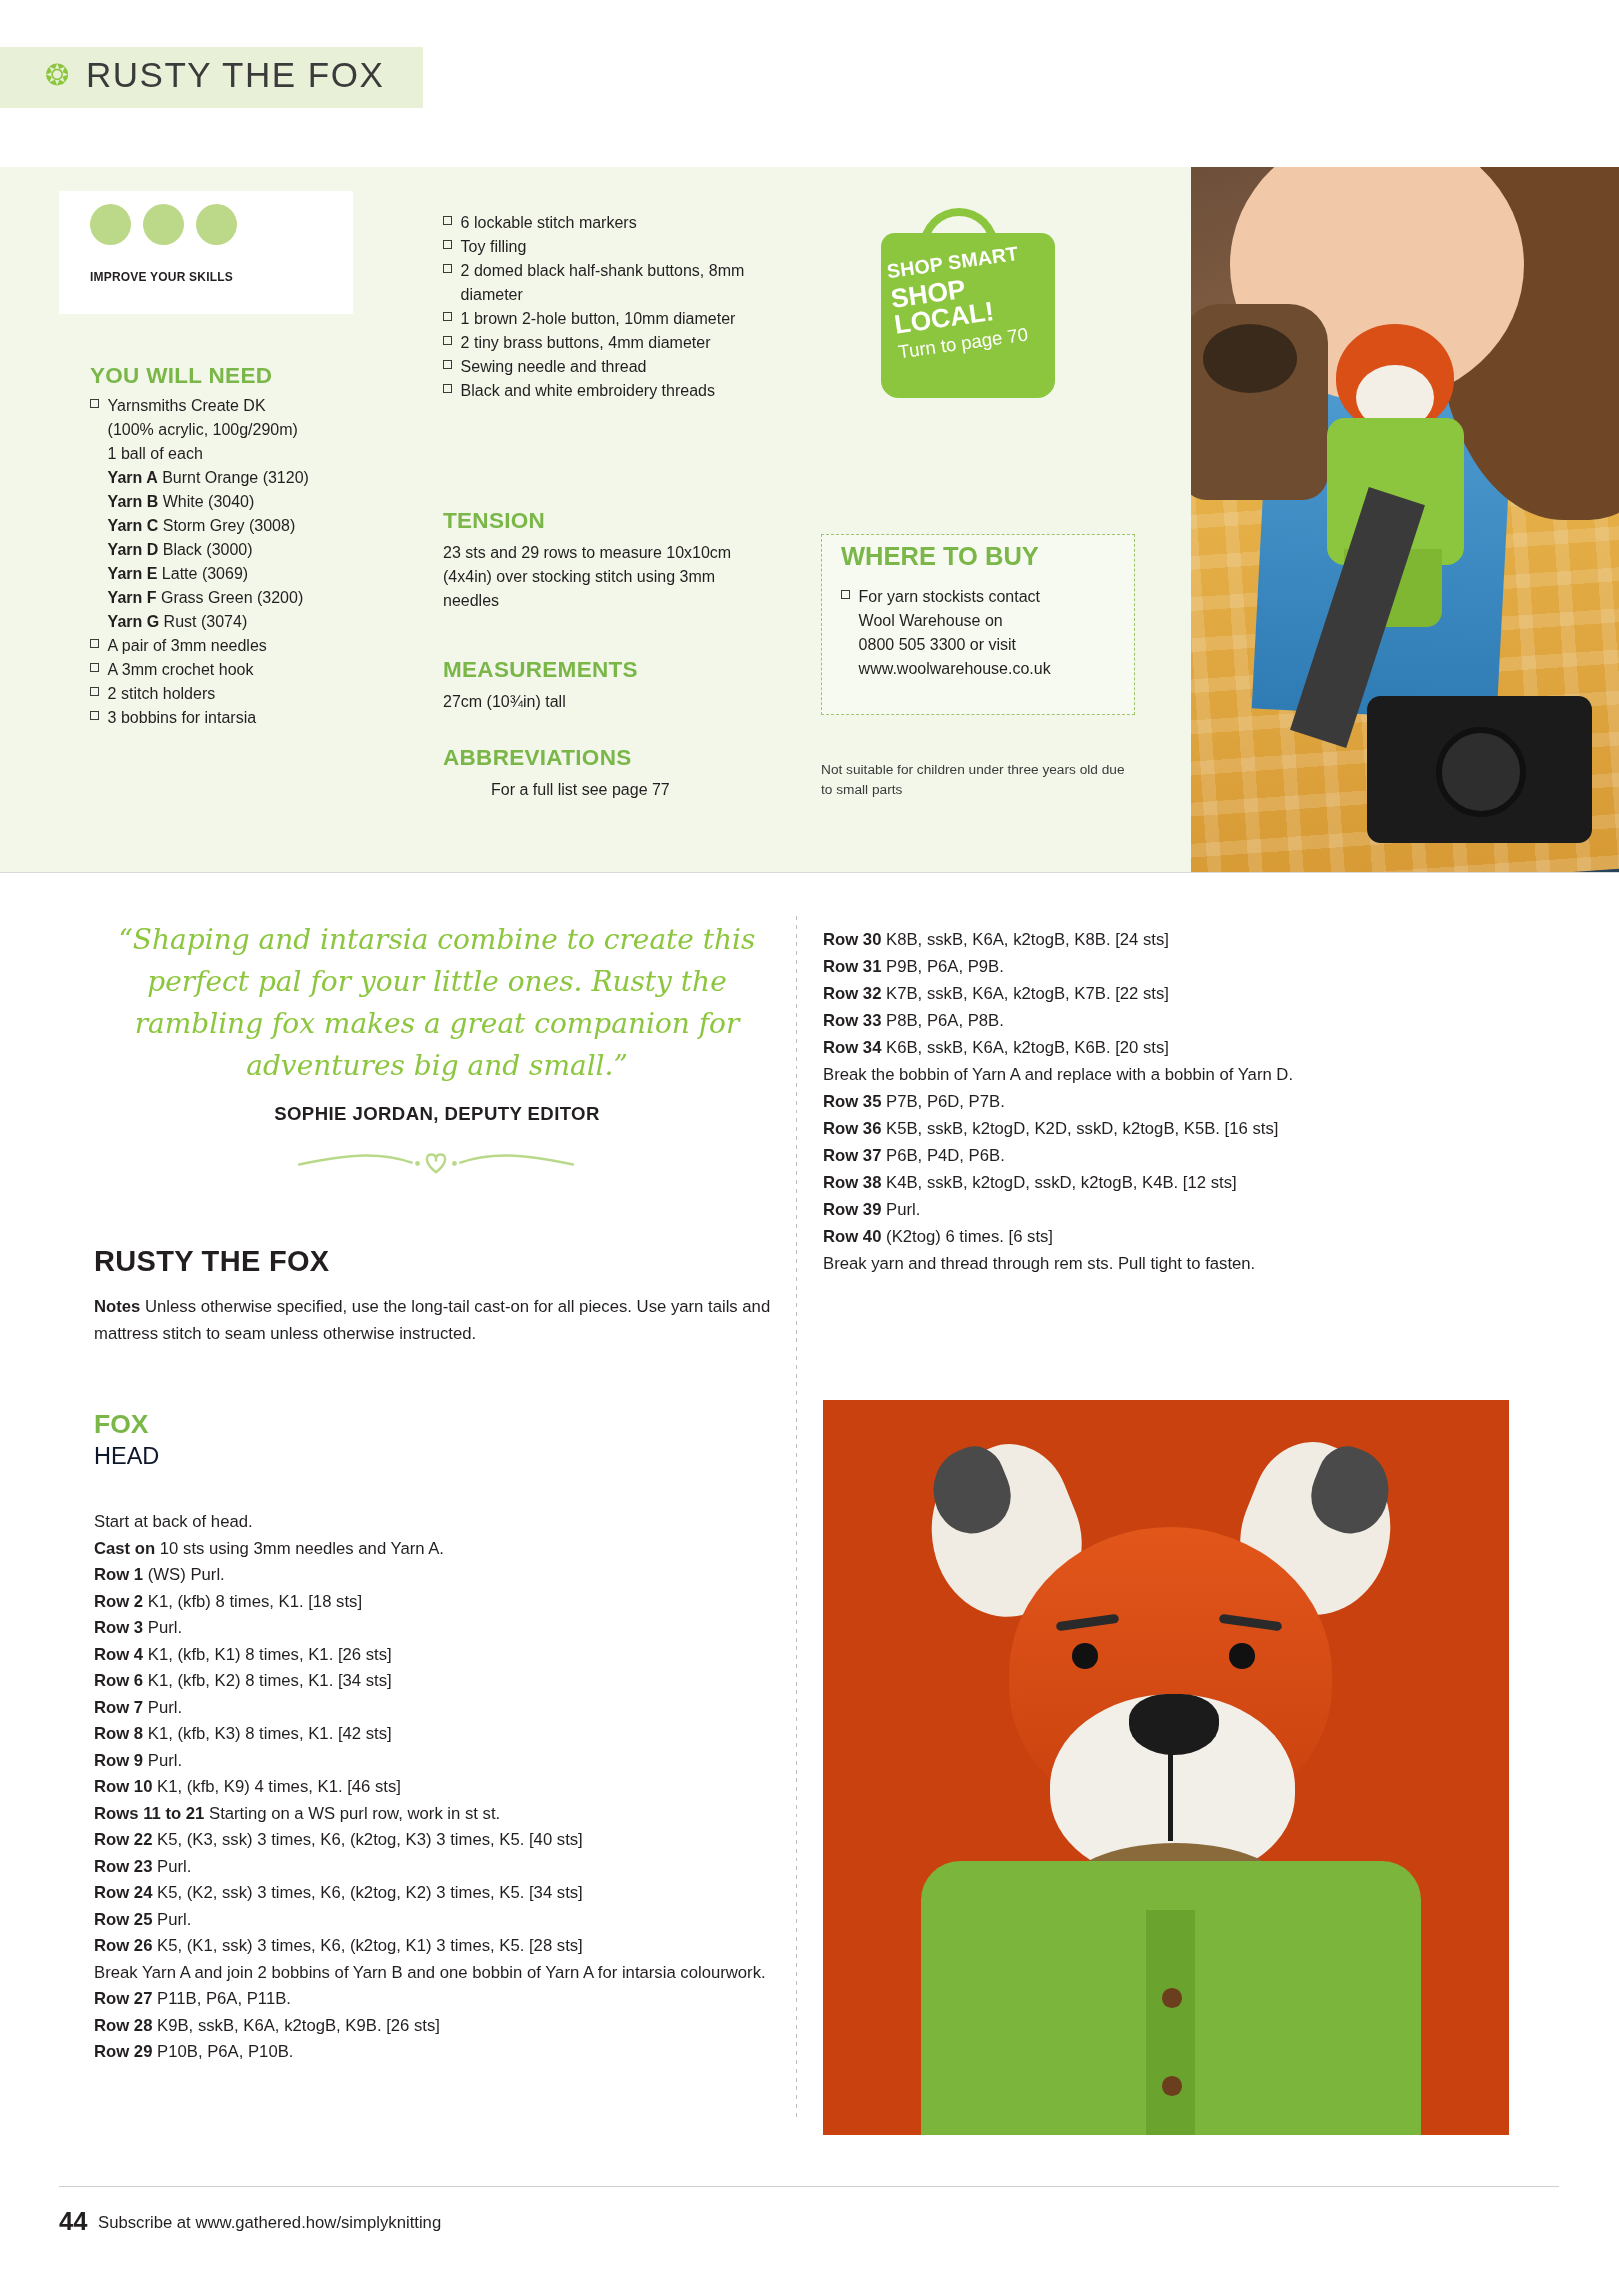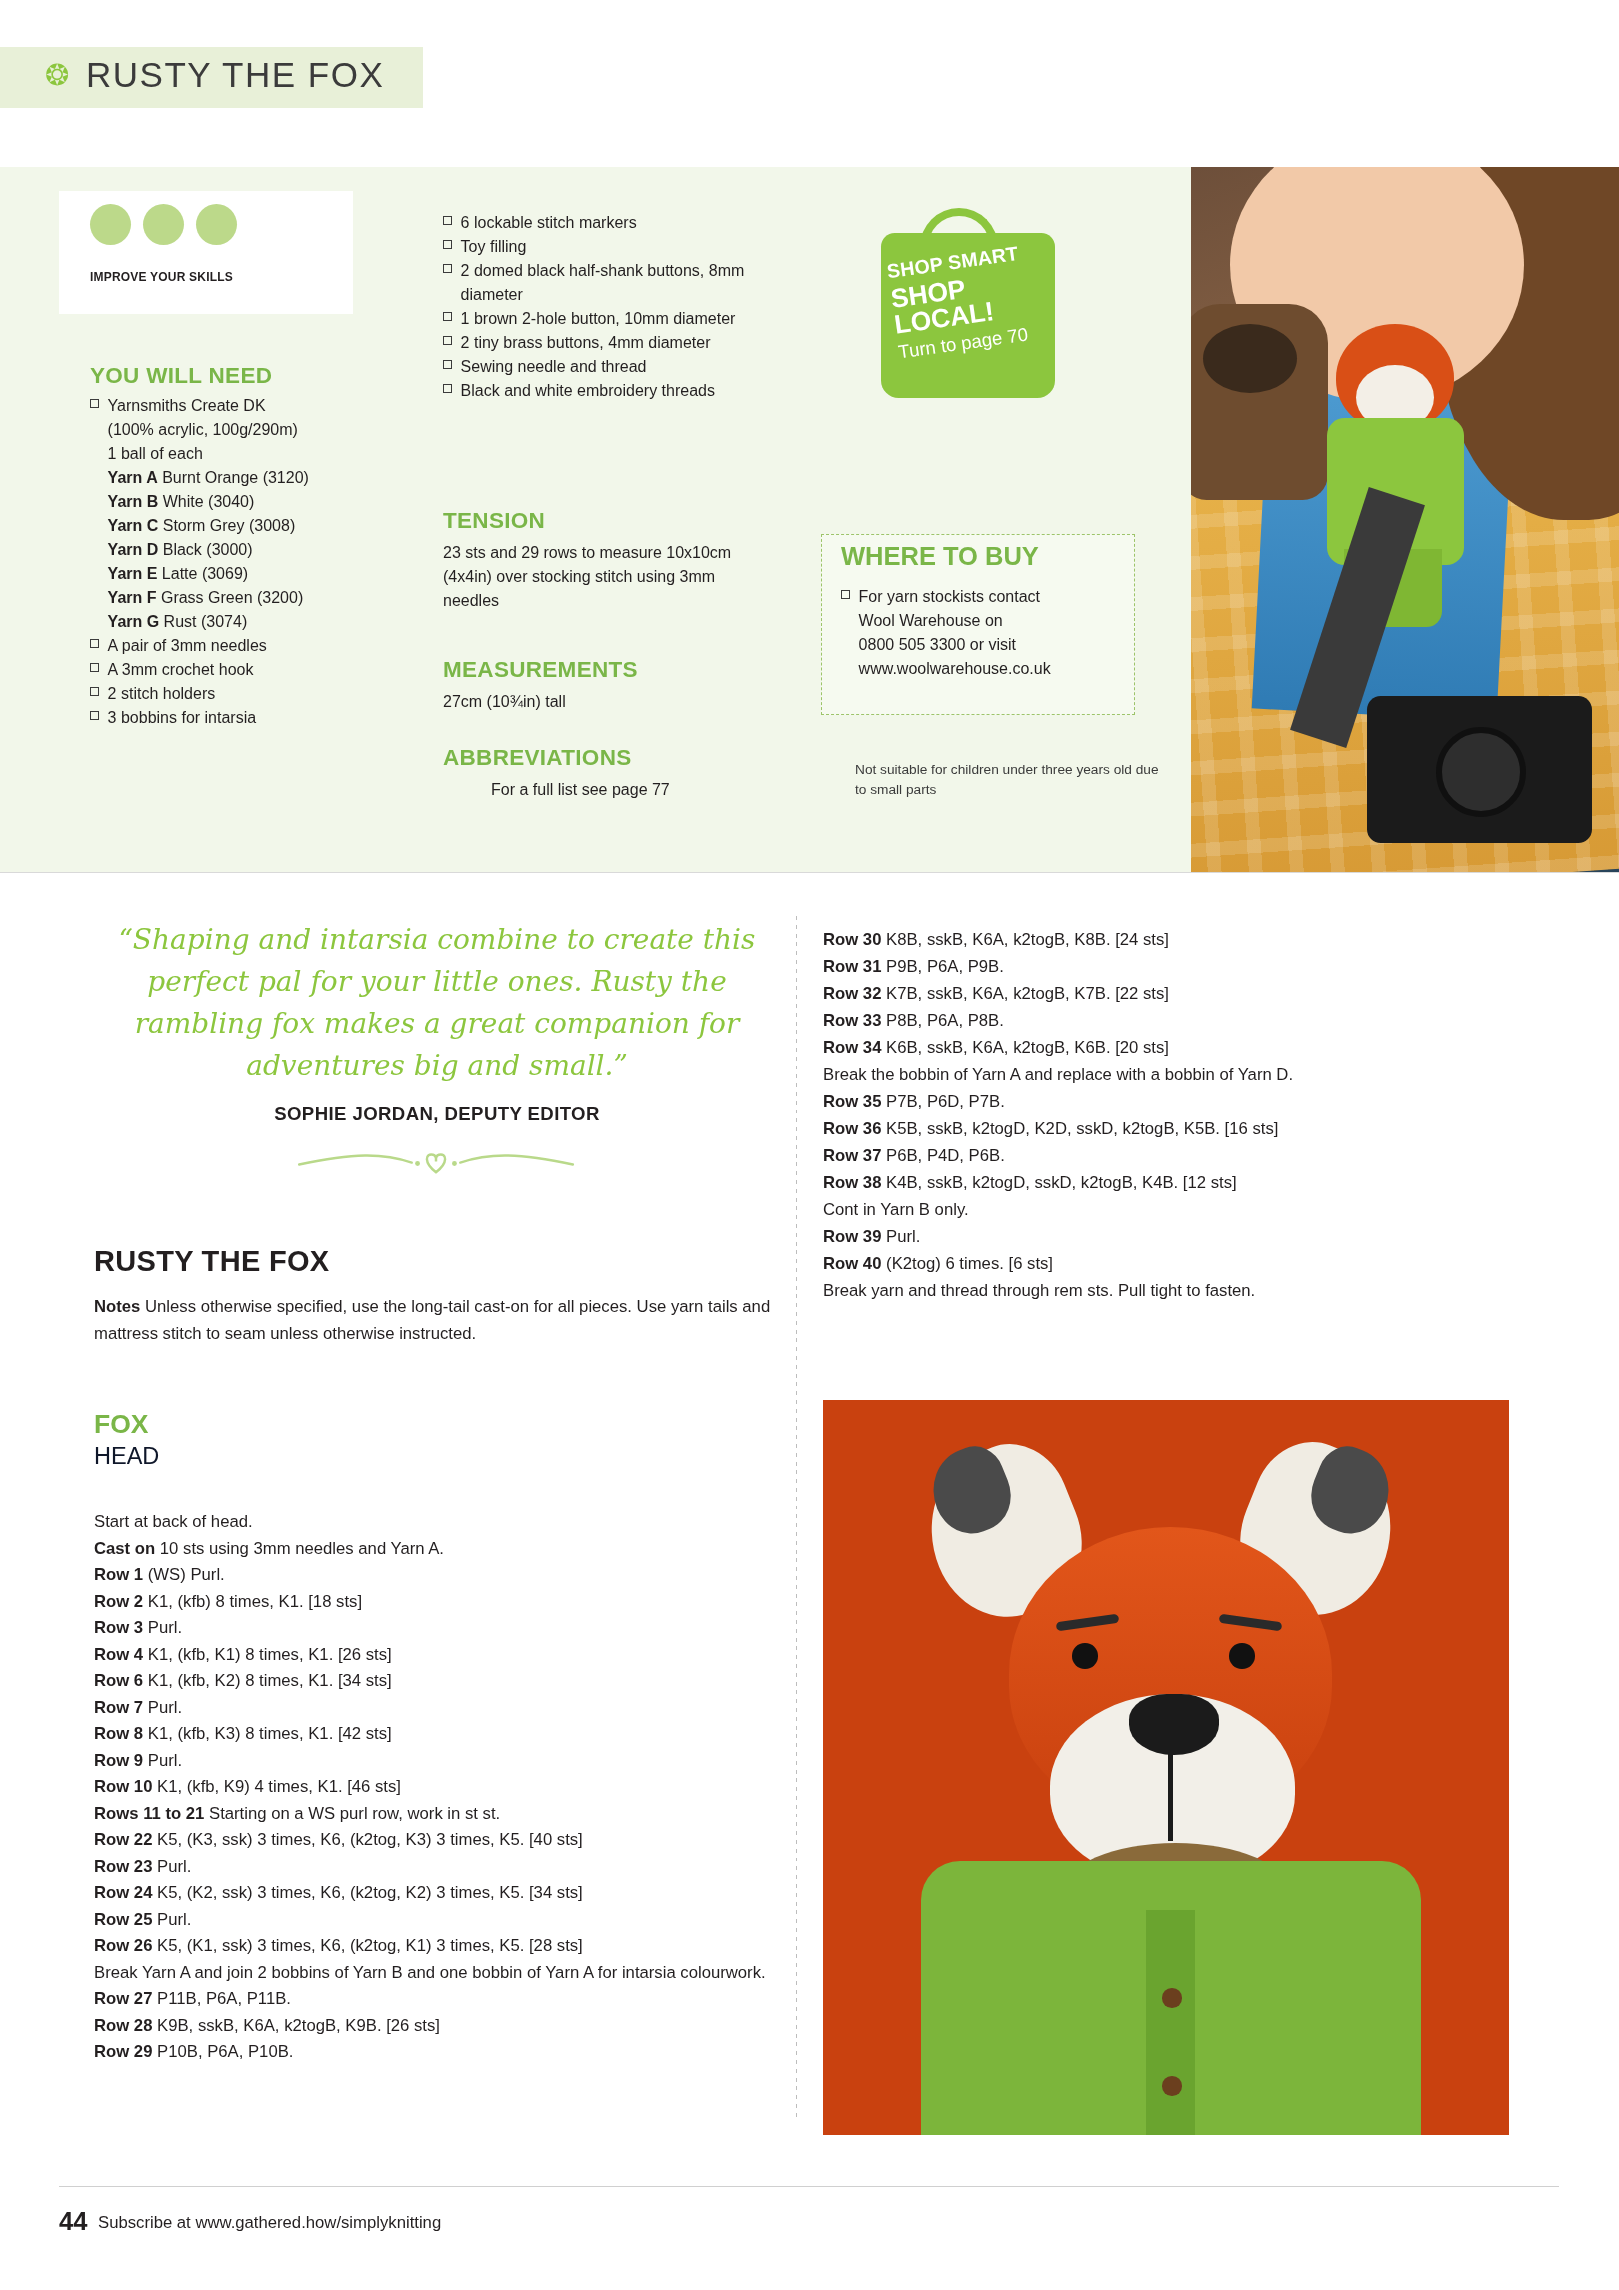--- a/index.html
+++ b/index.html
@@ -123,21 +123,21 @@
 
   .where-box {
     position: absolute; left: 821px; top: 534px;
     width: 314px; height: 181px;
     border: 1px dashed #9dc46a;
     background: #f6faf0;
   }
   .where-head { position:absolute; left: 841px; top: 542px; font-size: 25.5px; font-weight: bold; color: #7ab648; }
   .buy-list { position:absolute; left: 841px; top: 585px; width: 284px; font-size: 16px; line-height: 24px; }
   .buy-list .li { position: relative; padding-left: 17.6px; }
-  .not-suitable { position:absolute; left: 821px; top: 760px; width: 314px; font-size: 13.7px; line-height: 19.6px; color:#3b3b3b;margin-left:34px; }
+  .not-suitable { position:absolute; left: 821px; top: 760px; width: 314px; font-size: 13.7px; line-height: 19.6px; color:#3b3b3b; }
 
   
   .photo-top {
     position:absolute; left: 1191px; top: 167px;
     width: 428px; height: 706px;
     background: linear-gradient(160deg,#6d4f3a 0%, #8a6446 35%, #4e6a7a 70%, #27435a 100%);
     overflow:hidden;
   }
   .pt-shirt {
     position:absolute; left:-39px; top:255px; width:510px; height:461px;
@@ -403,21 +403,20 @@
     <div><b>Row 30</b><span> K8B, sskB, K6A, k2togB, K8B. [24 sts]</span></div>
     <div><b>Row 31</b><span> P9B, P6A, P9B.</span></div>
     <div><b>Row 32</b><span> K7B, sskB, K6A, k2togB, K7B. [22 sts]</span></div>
     <div><b>Row 33</b><span> P8B, P6A, P8B.</span></div>
     <div><b>Row 34</b><span> K6B, sskB, K6A, k2togB, K6B. [20 sts]</span></div>
     <div><span>Break the bobbin of Yarn A and replace with a bobbin of Yarn D.</span></div>
     <div><b>Row 35</b><span> P7B, P6D, P7B.</span></div>
     <div><b>Row 36</b><span> K5B, sskB, k2togD, K2D, sskD, k2togB, K5B. [16 sts]</span></div>
     <div><b>Row 37</b><span> P6B, P4D, P6B.</span></div>
     <div><b>Row 38</b><span> K4B, sskB, k2togD, sskD, k2togB, K4B. [12 sts]</span></div>
-    <div><span>Cont in Yarn B only.</span></div>
     <div><b>Row 39</b><span> Purl.</span></div>
     <div><b>Row 40</b><span> (K2tog) 6 times. [6 sts]</span></div>
     <div><span>Break yarn and thread through rem sts. Pull tight to fasten.</span></div>
   </div>
 
 <div class="photo-bottom">
   <div class="pb-ear-l"></div>
   <div class="pb-ear-l-tip"></div>
   <div class="pb-ear-r"></div>
   <div class="pb-ear-r-tip"></div>

